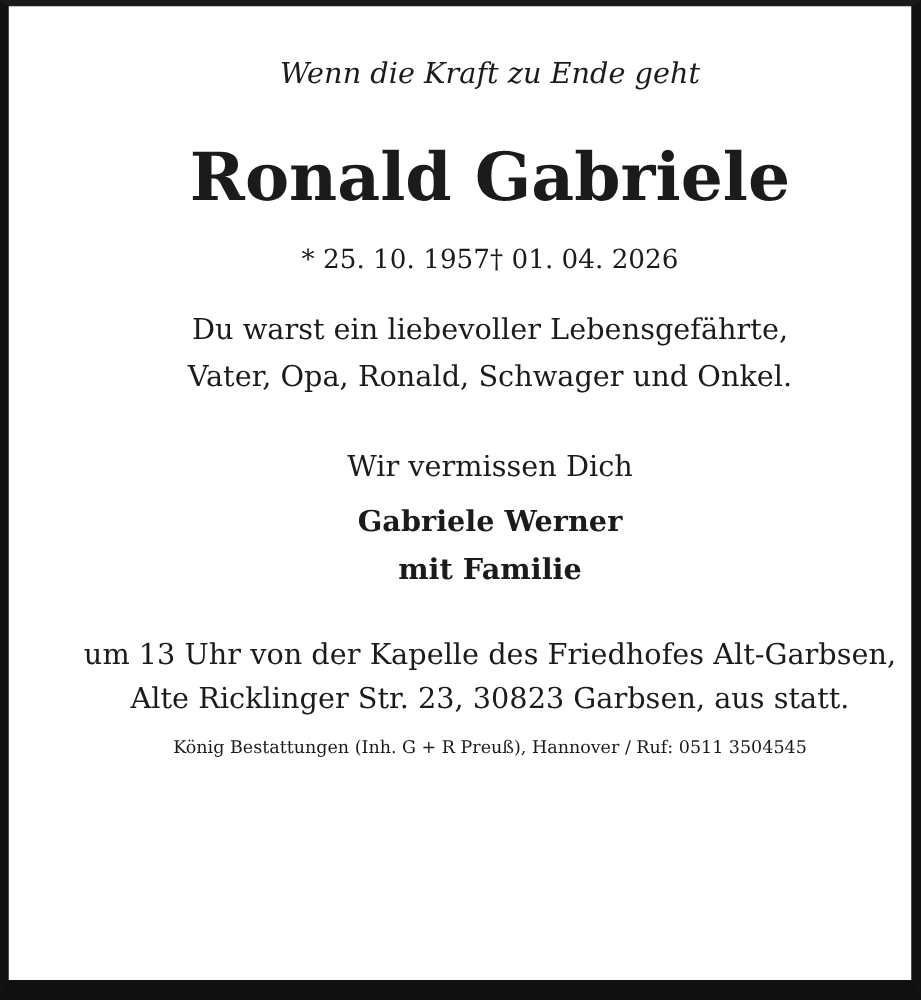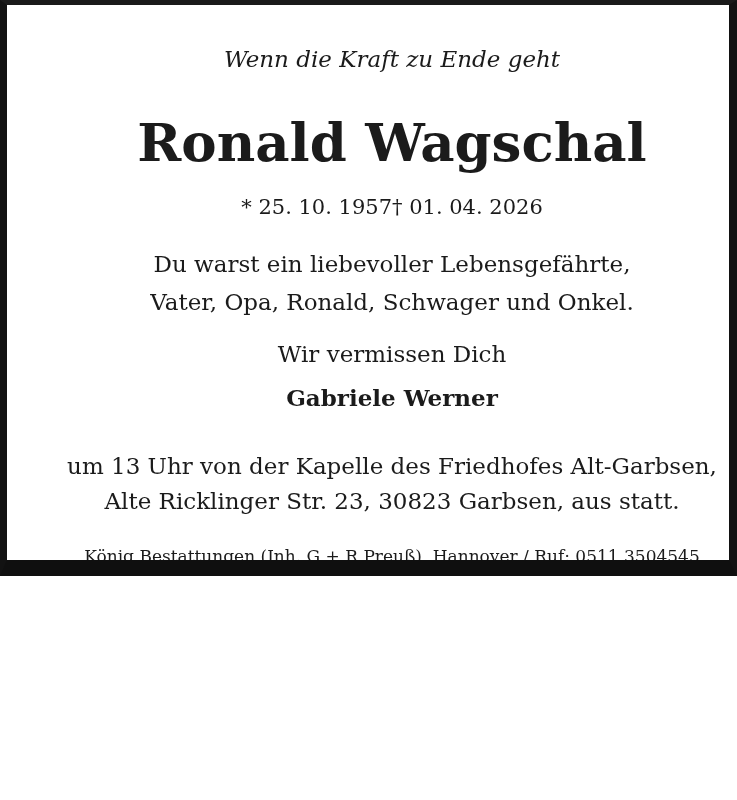--- a/index.html
+++ b/index.html
@@ -3,21 +3,21 @@
 <meta charset="utf-8">
 <style>
   html, body {
     margin: 0;
     padding: 0;
     background: #ffffff;
   }
   .frame {
     box-sizing: border-box;
     width: 737px;
-    height: 576px;
+    height: 800px;
     background: #ffffff;
     border-top: 5px solid #1a1a1a;
     border-right: 8px solid #121212;
     border-bottom: 16px solid #0f0f0f;
     border-left: 7px solid #121212;
     overflow: hidden;
     font-family: "DejaVu Serif", serif;
     color: #1b1b1b;
     text-align: center;
     padding-left: 48px;
@@ -45,52 +45,52 @@
     line-height: 34px;
     display: flex;
     justify-content: center;
   }
   .tribute {
     margin-top: 21px;
     font-size: 23px;
     line-height: 38px;
   }
   .farewell {
-    margin-top: 16px;
+    margin-top: 36px;
     font-size: 23px;
     line-height: 34px;
   }
   .mourners {
     margin-top: 8px;
     font-size: 23px;
     line-height: 38px;
     font-weight: bold;
   }
   .funeral {
     margin-top: 32px;
     font-size: 23px;
     line-height: 35px;
   }
   .undertaker {
-    margin-top: 23px;
-    font-size: 17px;
+    margin-top: 7px;
+    font-size: 14px;
     line-height: 28px;
   }
 </style>
 </head>
 <body>
 
 <div class="frame">
 
   <div class="epigraph">
     <div>Wenn die Kraft zu Ende geht</div>
   </div>
 
 
-  <h1 class="name">Ronald Wagschal</h1>
+  <h1 class="name">Ronald Gabriele</h1>
 
   <div class="dates">
     <div>
       <span>*</span>
       <span>25. 10. 1957</span>
     </div>
     <div>
       <span>†</span>
       <span>01. 04. 2026</span>
     </div>
@@ -98,20 +98,21 @@
 
   <div class="tribute">
     <div>Du warst ein liebevoller Lebensgefährte,</div>
     <div>Vater, Opa, Ronald, Schwager und Onkel.</div>
   </div>
 
   <div class="farewell">Wir vermissen Dich</div>
 
   <div class="mourners">
     <div>Gabriele Werner</div>
+    <div>mit Familie</div>
   </div>
 
   <div class="funeral">
     <div>um 13 Uhr von der Kapelle des Friedhofes Alt-Garbsen,</div>
     <div>Alte Ricklinger Str. 23, 30823 Garbsen, aus statt.</div>
   </div>
 
   <div class="undertaker">König Bestattungen (Inh. G + R Preuß), Hannover / Ruf: 0511 3504545</div>
 
 </div>

